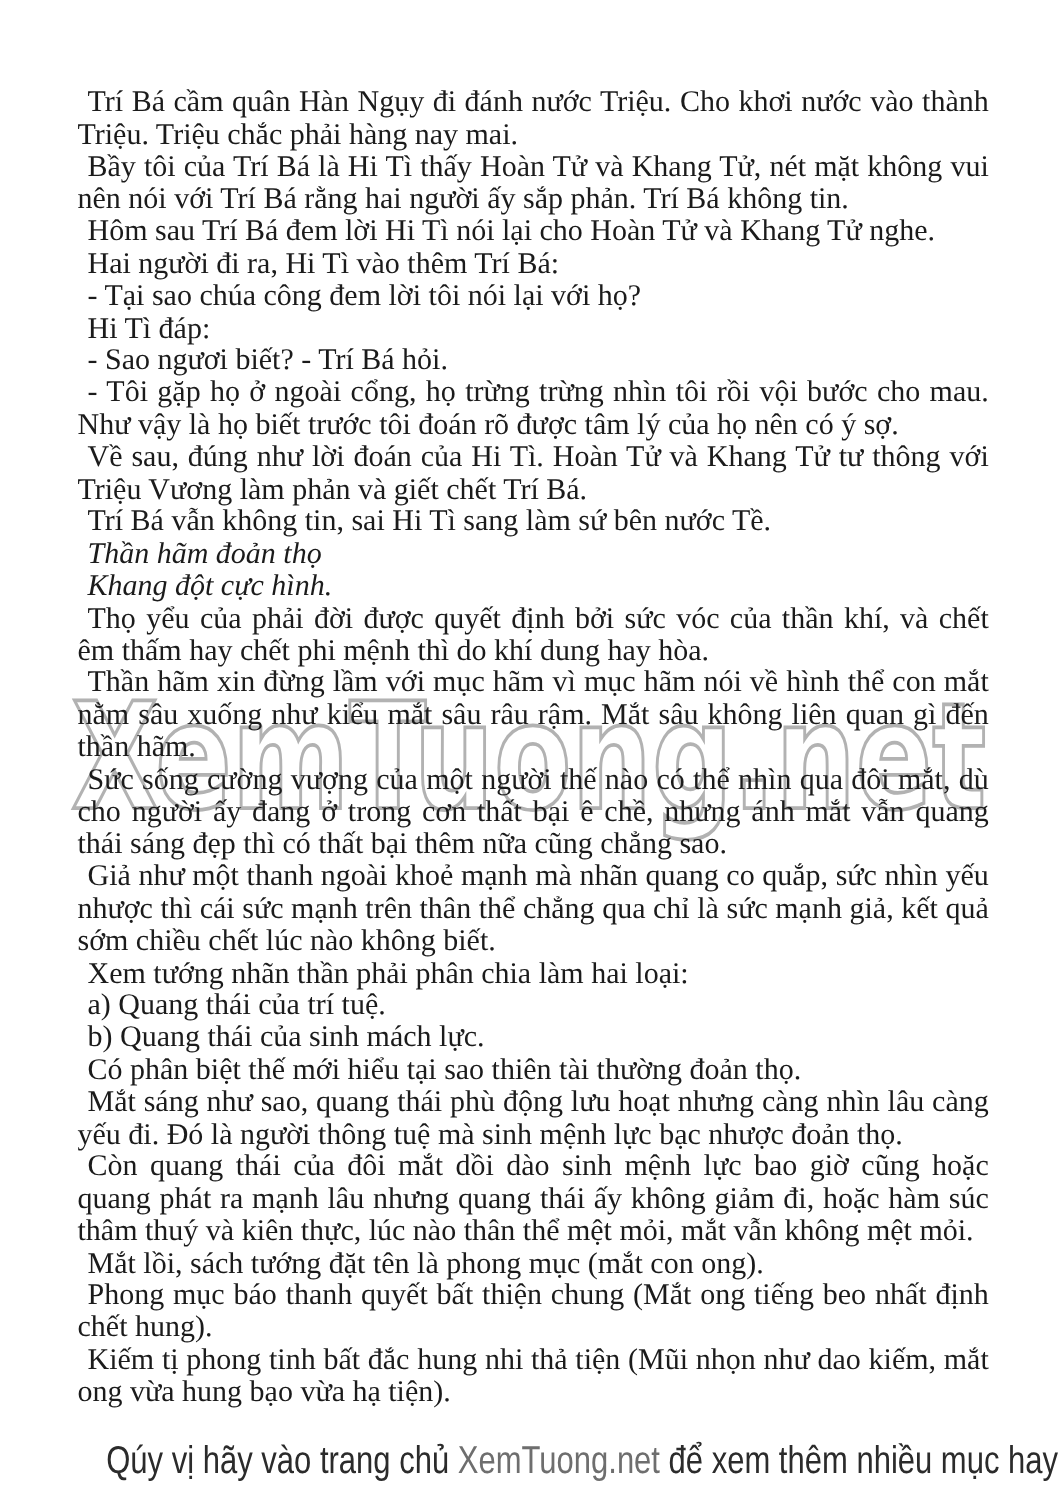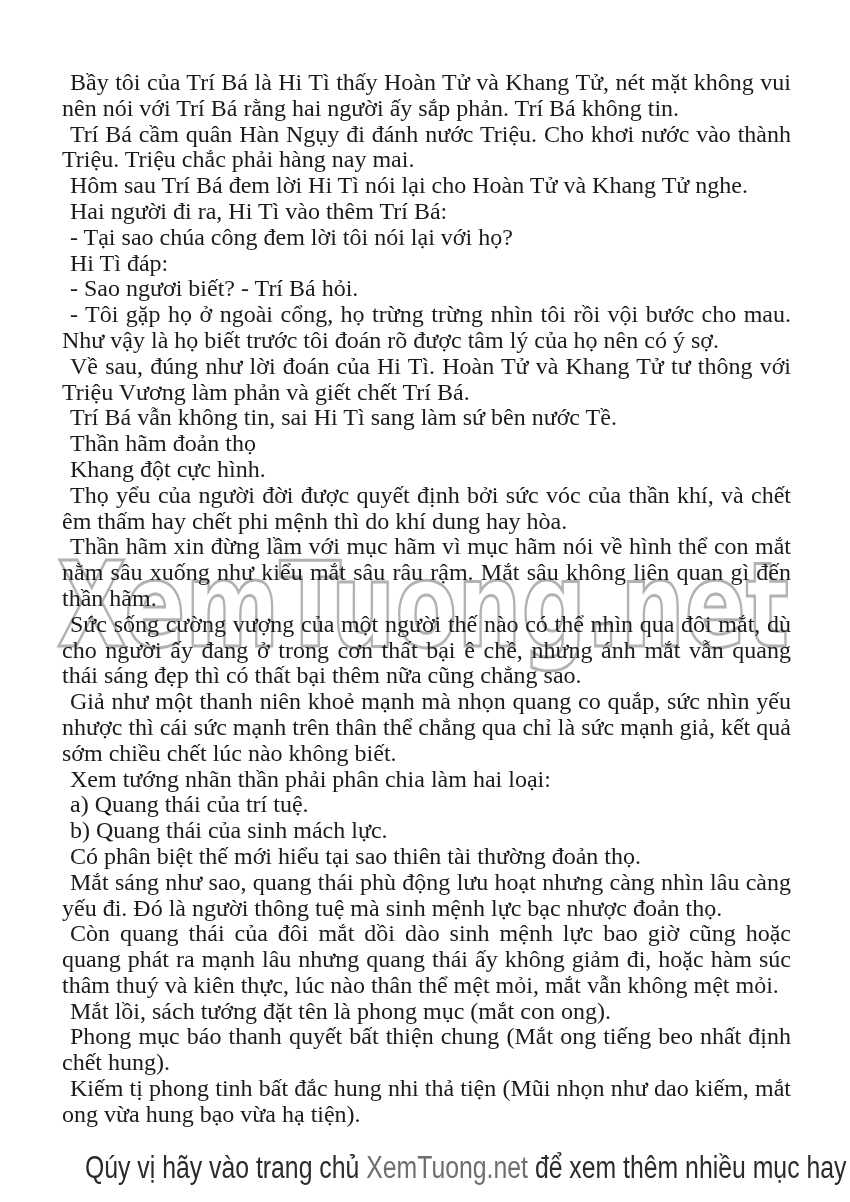--- a/index.html
+++ b/index.html
@@ -28,20 +28,21 @@
     z-index: 1;
     color: #1b1b1b;
     font-size: 24px;
     line-height: 25.8px;
   }
   .content p {
     text-align: justify;
     text-indent: 8px;
   }
   .content p.italic {
+    font-style: italic;
   }
   .footer {
     position: absolute;
     left: 0; top: 1150px;
     width: 850px;
     z-index: 1;
     text-align: center;
     font-family: "Liberation Sans", sans-serif;
     font-size: 31px;
     font-weight: 500;
@@ -59,36 +60,36 @@
 </head>
 <body>
 
 <div class="page">
 
   <svg class="watermark" viewBox="0 0 742 168" xmlns="http://www.w3.org/2000/svg" aria-hidden="true">
     <text x="371" y="100" text-anchor="middle" font-family="DejaVu Sans, sans-serif" font-weight="bold" font-size="118" textLength="732" lengthAdjust="spacingAndGlyphs" fill="#ffffff" stroke="#b2b2b2" stroke-width="3">XemTuong.net</text>
   </svg>
 
   <div class="content">
+    <p>Trí Bá cầm quân Hàn Ngụy đi đánh nước Triệu. Cho khơi nước vào thành Triệu. Triệu chắc phải hàng nay mai.</p>
     <p>Bầy tôi của Trí Bá là Hi Tì thấy Hoàn Tử và Khang Tử, nét mặt không vui nên nói với Trí Bá rằng hai người ấy sắp phản. Trí Bá không tin.</p>
-    <p>Trí Bá cầm quân Hàn Ngụy đi đánh nước Triệu. Cho khơi nước vào thành Triệu. Triệu chắc phải hàng nay mai.</p>
     <p>Hôm sau Trí Bá đem lời Hi Tì nói lại cho Hoàn Tử và Khang Tử nghe.</p>
     <p>Hai người đi ra, Hi Tì vào thêm Trí Bá:</p>
     <p>- Tại sao chúa công đem lời tôi nói lại với họ?</p>
     <p>Hi Tì đáp:</p>
     <p>- Sao ngươi biết? - Trí Bá hỏi.</p>
     <p>- Tôi gặp họ ở ngoài cổng, họ trừng trừng nhìn tôi rồi vội bước cho mau. Như vậy là họ biết trước tôi đoán rõ được tâm lý của họ nên có ý sợ.</p>
     <p>Về sau, đúng như lời đoán của Hi Tì. Hoàn Tử và Khang Tử tư thông với Triệu Vương làm phản và giết chết Trí Bá.</p>
     <p>Trí Bá vẫn không tin, sai Hi Tì sang làm sứ bên nước Tề.</p>
     <p class="italic">Thần hãm đoản thọ</p>
     <p class="italic">Khang đột cực hình.</p>
-    <p>Thọ yểu của người đời được quyết định bởi sức vóc của thần khí, và chết êm thấm hay chết phi mệnh thì do khí dung hay hòa.</p>
+    <p>Thọ yểu của phải đời được quyết định bởi sức vóc của thần khí, và chết êm thấm hay chết phi mệnh thì do khí dung hay hòa.</p>
     <p>Thần hãm xin đừng lầm với mục hãm vì mục hãm nói về hình thể con mắt nằm sâu xuống như kiểu mắt sâu râu rậm. Mắt sâu không liên quan gì đến thần hãm.</p>
     <p>Sức sống cường vượng của một người thế nào có thể nhìn qua đôi mắt, dù cho người ấy đang ở trong cơn thất bại ê chề, nhưng ánh mắt vẫn quang thái sáng đẹp thì có thất bại thêm nữa cũng chẳng sao.</p>
-    <p>Giả như một thanh niên khoẻ mạnh mà nhọn quang co quắp, sức nhìn yếu nhược thì cái sức mạnh trên thân thể chẳng qua chỉ là sức mạnh giả, kết quả sớm chiều chết lúc nào không biết.</p>
+    <p>Giả như một thanh ngoài khoẻ mạnh mà nhãn quang co quắp, sức nhìn yếu nhược thì cái sức mạnh trên thân thể chẳng qua chỉ là sức mạnh giả, kết quả sớm chiều chết lúc nào không biết.</p>
     <p>Xem tướng nhãn thần phải phân chia làm hai loại:</p>
     <p>a) Quang thái của trí tuệ.</p>
     <p>b) Quang thái của sinh mách lực.</p>
     <p>Có phân biệt thế mới hiểu tại sao thiên tài thường đoản thọ.</p>
     <p>Mắt sáng như sao, quang thái phù động lưu hoạt nhưng càng nhìn lâu càng yếu đi. Đó là người thông tuệ mà sinh mệnh lực bạc nhược đoản thọ.</p>
     <p>Còn quang thái của đôi mắt dồi dào sinh mệnh lực bao giờ cũng hoặc quang phát ra mạnh lâu nhưng quang thái ấy không giảm đi, hoặc hàm súc thâm thuý và kiên thực, lúc nào thân thể mệt mỏi, mắt vẫn không mệt mỏi.</p>
     <p>Mắt lồi, sách tướng đặt tên là phong mục (mắt con ong).</p>
     <p>Phong mục báo thanh quyết bất thiện chung (Mắt ong tiếng beo nhất định chết hung).</p>
     <p>Kiếm tị phong tinh bất đắc hung nhi thả tiện (Mũi nhọn như dao kiếm, mắt ong vừa hung bạo vừa hạ tiện).</p>
   </div>

